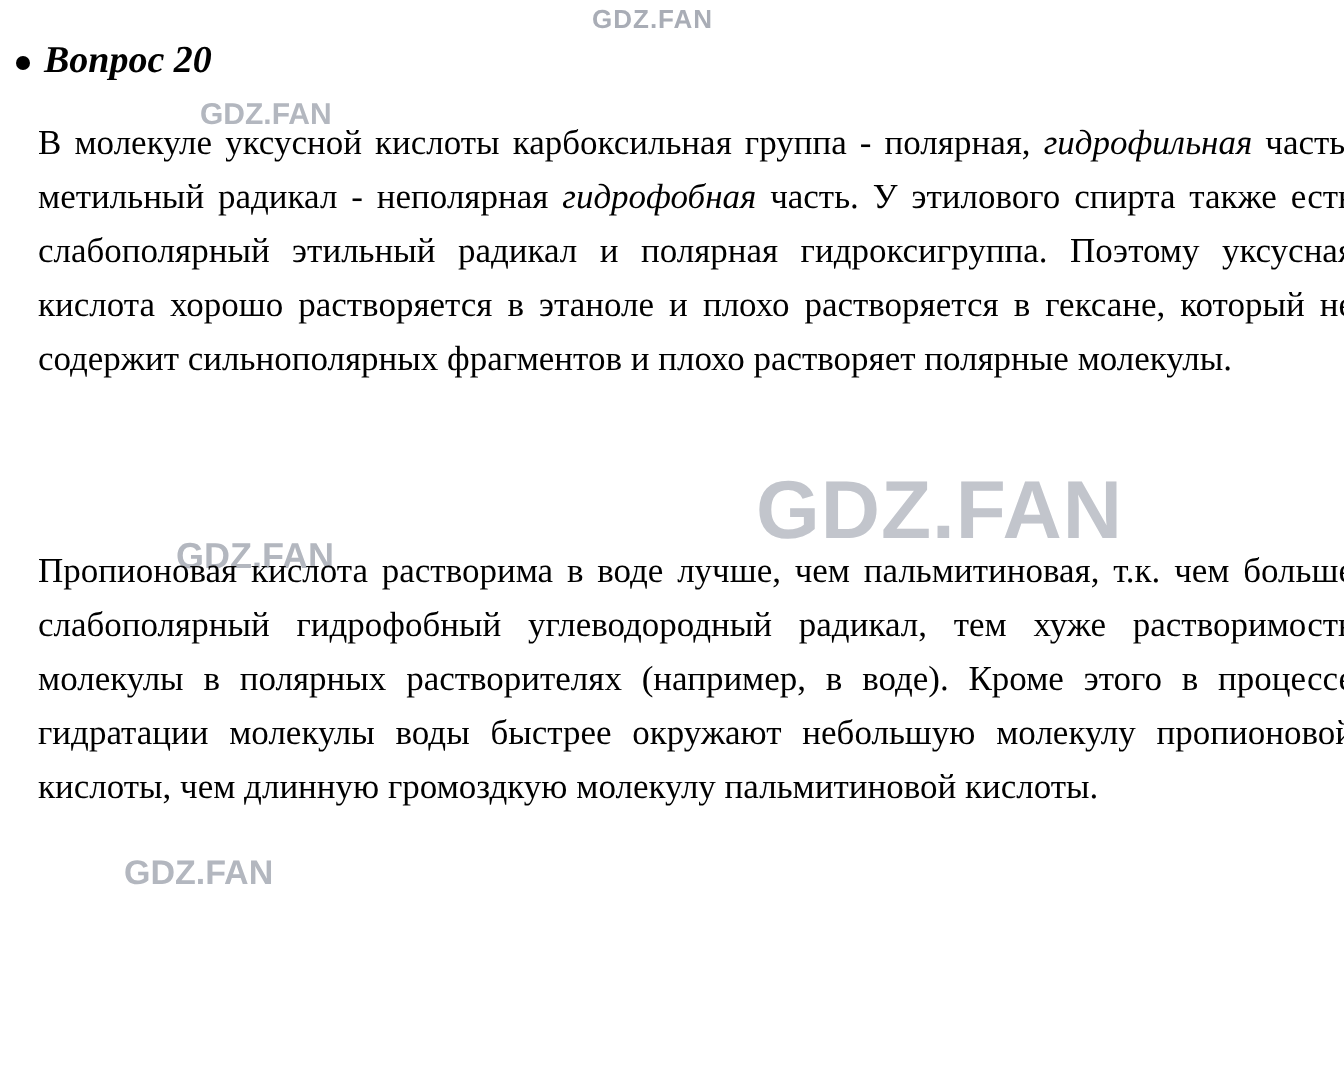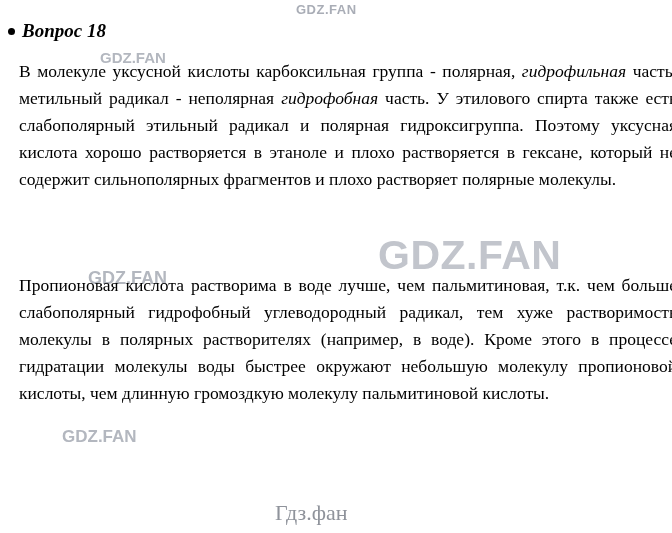--- a/index.html
+++ b/index.html
@@ -116,31 +116,30 @@
 </style>
 </head>
 <body>
 
 <div class="page">
 
   <div class="wm wm-top">GDZ.FAN</div>
 
   <div class="title-row">
     <span class="bullet"></span>
-    <span class="title">Вопрос 18</span>
+    <span class="title">Вопрос 20</span>
   </div>
 
   <div class="wm wm-1">GDZ.FAN</div>
 
   <div class="body-text para-1">
     <span>В молекуле уксусной кислоты карбоксильная группа - полярная, </span><span class="ital">гидрофильная</span><span> часть, метильный радикал - неполярная </span><span class="ital">гидрофобная</span><span> часть. У этилового спирта также есть слабополярный этильный радикал и полярная гидроксигруппа. Поэтому уксусная кислота хорошо растворяется в этаноле и плохо растворяется в гексане, который не содержит сильнополярных фрагментов и плохо растворяет полярные молекулы.</span>
   </div>
 
   <div class="wm wm-big">GDZ.FAN</div>
   <div class="wm wm-2">GDZ.FAN</div>
 
   <div class="body-text para-2">Пропионовая кислота растворима в воде лучше, чем пальмитиновая, т.к. чем больше слабополярный гидрофобный углеводородный радикал, тем хуже растворимость молекулы в полярных растворителях (например, в воде). Кроме этого в процессе гидратации молекулы воды быстрее окружают небольшую молекулу пропионовой кислоты, чем длинную громоздкую молекулу пальмитиновой кислоты.</div>
 
   <div class="wm wm-3">GDZ.FAN</div>
 
-  <div class="wm wm-bottom">Гдз.фан</div>
 
 </div>
 
 </body></html>

